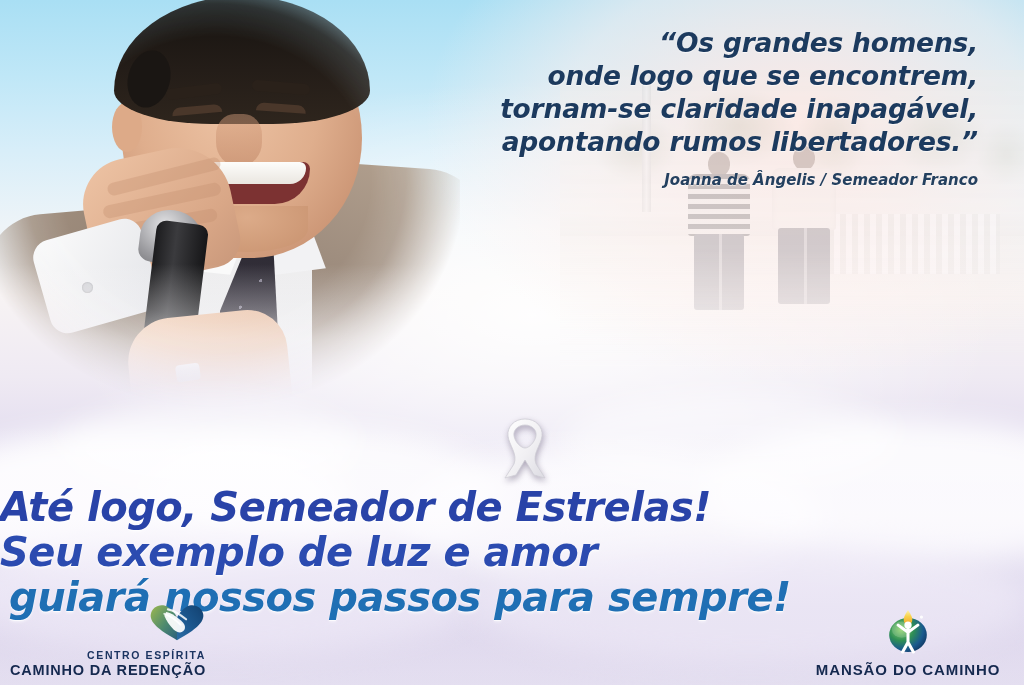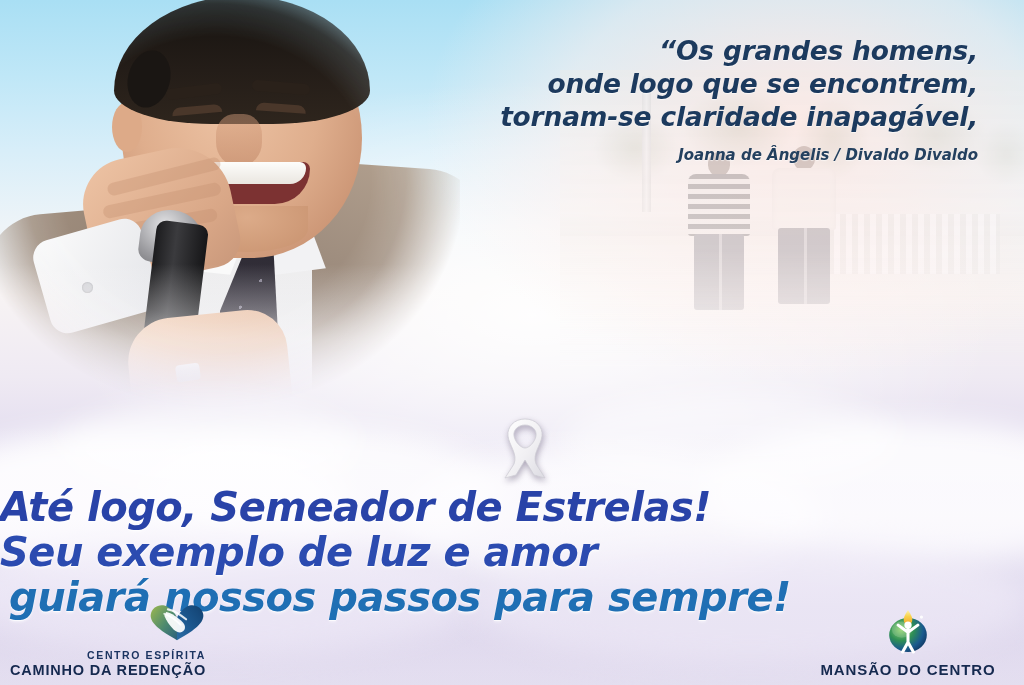--- a/index.html
+++ b/index.html
@@ -123,21 +123,21 @@
   .p-mic    { position:absolute; left:156px; top:228px; width:52px; height:186px; background:linear-gradient(to right,#1c1c1e,#3b3b3e 40%,#161618); border-radius:10px; transform:rotate(7deg); }
   .p-michead{ position:absolute; left:150px; top:216px; width:62px; height:54px;
      background:radial-gradient(ellipse at 38% 30%, #e4e4e6, #9a9a9e 60%, #6e6e72); border-radius:50% 50% 22% 22%; transform:rotate(7deg); }
   .p-hand2  { position:absolute; left:140px; top:320px; width:160px; height:126px;
      background:linear-gradient(160deg,#f0c8ab,#ddab8b 70%,#cb9a7c); border-radius:44px 40px 22px 26px; transform:rotate(-6deg); }
   .p-ring   { position:absolute; left:186px; top:370px; width:24px; height:17px; background:linear-gradient(to bottom,#f2f2f0,#c9c9c6); border-radius:4px; transform:rotate(-8deg); }
   .p-fade   { position:absolute; left:0; bottom:0; width:100%; height:170px;
      background:linear-gradient(to bottom, rgba(255,255,255,0) 0%, rgba(252,251,253,.55) 45%, rgba(240,236,248,.88) 80%, rgba(232,227,244,1) 100%); }
 
   
-  .quote { position:absolute; right:46px; top:26px; width:560px; text-align:right;margin-top:8px; }
+  .quote { position:absolute; right:46px; top:26px; width:560px; text-align:right; }
   .quote .line {
     font-family:"DejaVu Sans", sans-serif;
     font-style:italic; font-weight:bold;
     font-size:26.5px; line-height:33px; letter-spacing:-0.2px;
     color:#1c3a5e;
     text-shadow:0 1px 1px rgba(255,255,255,.65);
     white-space:nowrap;
   }
   .attrib {
     margin-top:13px; font-family:"DejaVu Sans", sans-serif;
@@ -236,21 +236,22 @@
     <div class="cl c8"></div>
     <div class="cl c5"></div>
     <div class="cl c6"></div>
     <div class="mist"></div>
   </div>
 
   <div class="quote">
     <div class="line" style="color: rgb(28, 58, 94);">“Os grandes homens,</div>
     <div class="line" style="color: rgb(28, 58, 94);">onde logo que se encontrem,</div>
     <div class="line" style="color: rgb(28, 58, 94);">tornam-se claridade inapagável,</div>
-    <div class="attrib">Joanna de Ângelis / Divaldo Divaldo</div>
+    <div class="line" style="color: rgb(28, 58, 94);">apontando rumos libertadores.”</div>
+    <div class="attrib">Joanna de Ângelis / Semeador Franco</div>
   </div>
 
   <div class="ribbon">
     <svg viewBox="0 0 62 66" width="62" height="66" aria-hidden="true">
       <defs>
         <linearGradient id="rbg" x1="0" y1="0" x2="1" y2="1">
           <stop offset="0%" stop-color="#ffffff"></stop>
           <stop offset="55%" stop-color="#f1f0f3"></stop>
           <stop offset="100%" stop-color="#dcdbe2"></stop>
         </linearGradient>
@@ -309,16 +310,16 @@
           </linearGradient>
         </defs>
         <ellipse cx="29" cy="31" rx="21" ry="19" fill="url(#gl)"></ellipse>
         <ellipse cx="22" cy="25" rx="11" ry="9" fill="#ffffff" opacity="0.16"></ellipse>
         <path d="M29 3 C33 9 35 13 33 17 C31 20 27 20 25 17 C23 13 25 9 29 3 Z" fill="url(#fl)"></path>
         <circle cx="44" cy="11" r="1.8" fill="#ffffff" opacity="0.9"></circle>
         <circle cx="29" cy="20" r="4.1" fill="#ffffff"></circle>
         <path d="M29 24 L29 40 M29 28 L18 20 M29 28 L40 20 M29 39 L23 50 M29 39 L35 50" stroke="#ffffff" stroke-width="3.4" stroke-linecap="round" fill="none"></path>
       </svg>
     </span>
-    <div class="l1">MANSÃO DO CENTRO</div>
+    <div class="l1">MANSÃO DO CAMINHO</div>
   </div>
 
 </div>
 
 </body></html>

